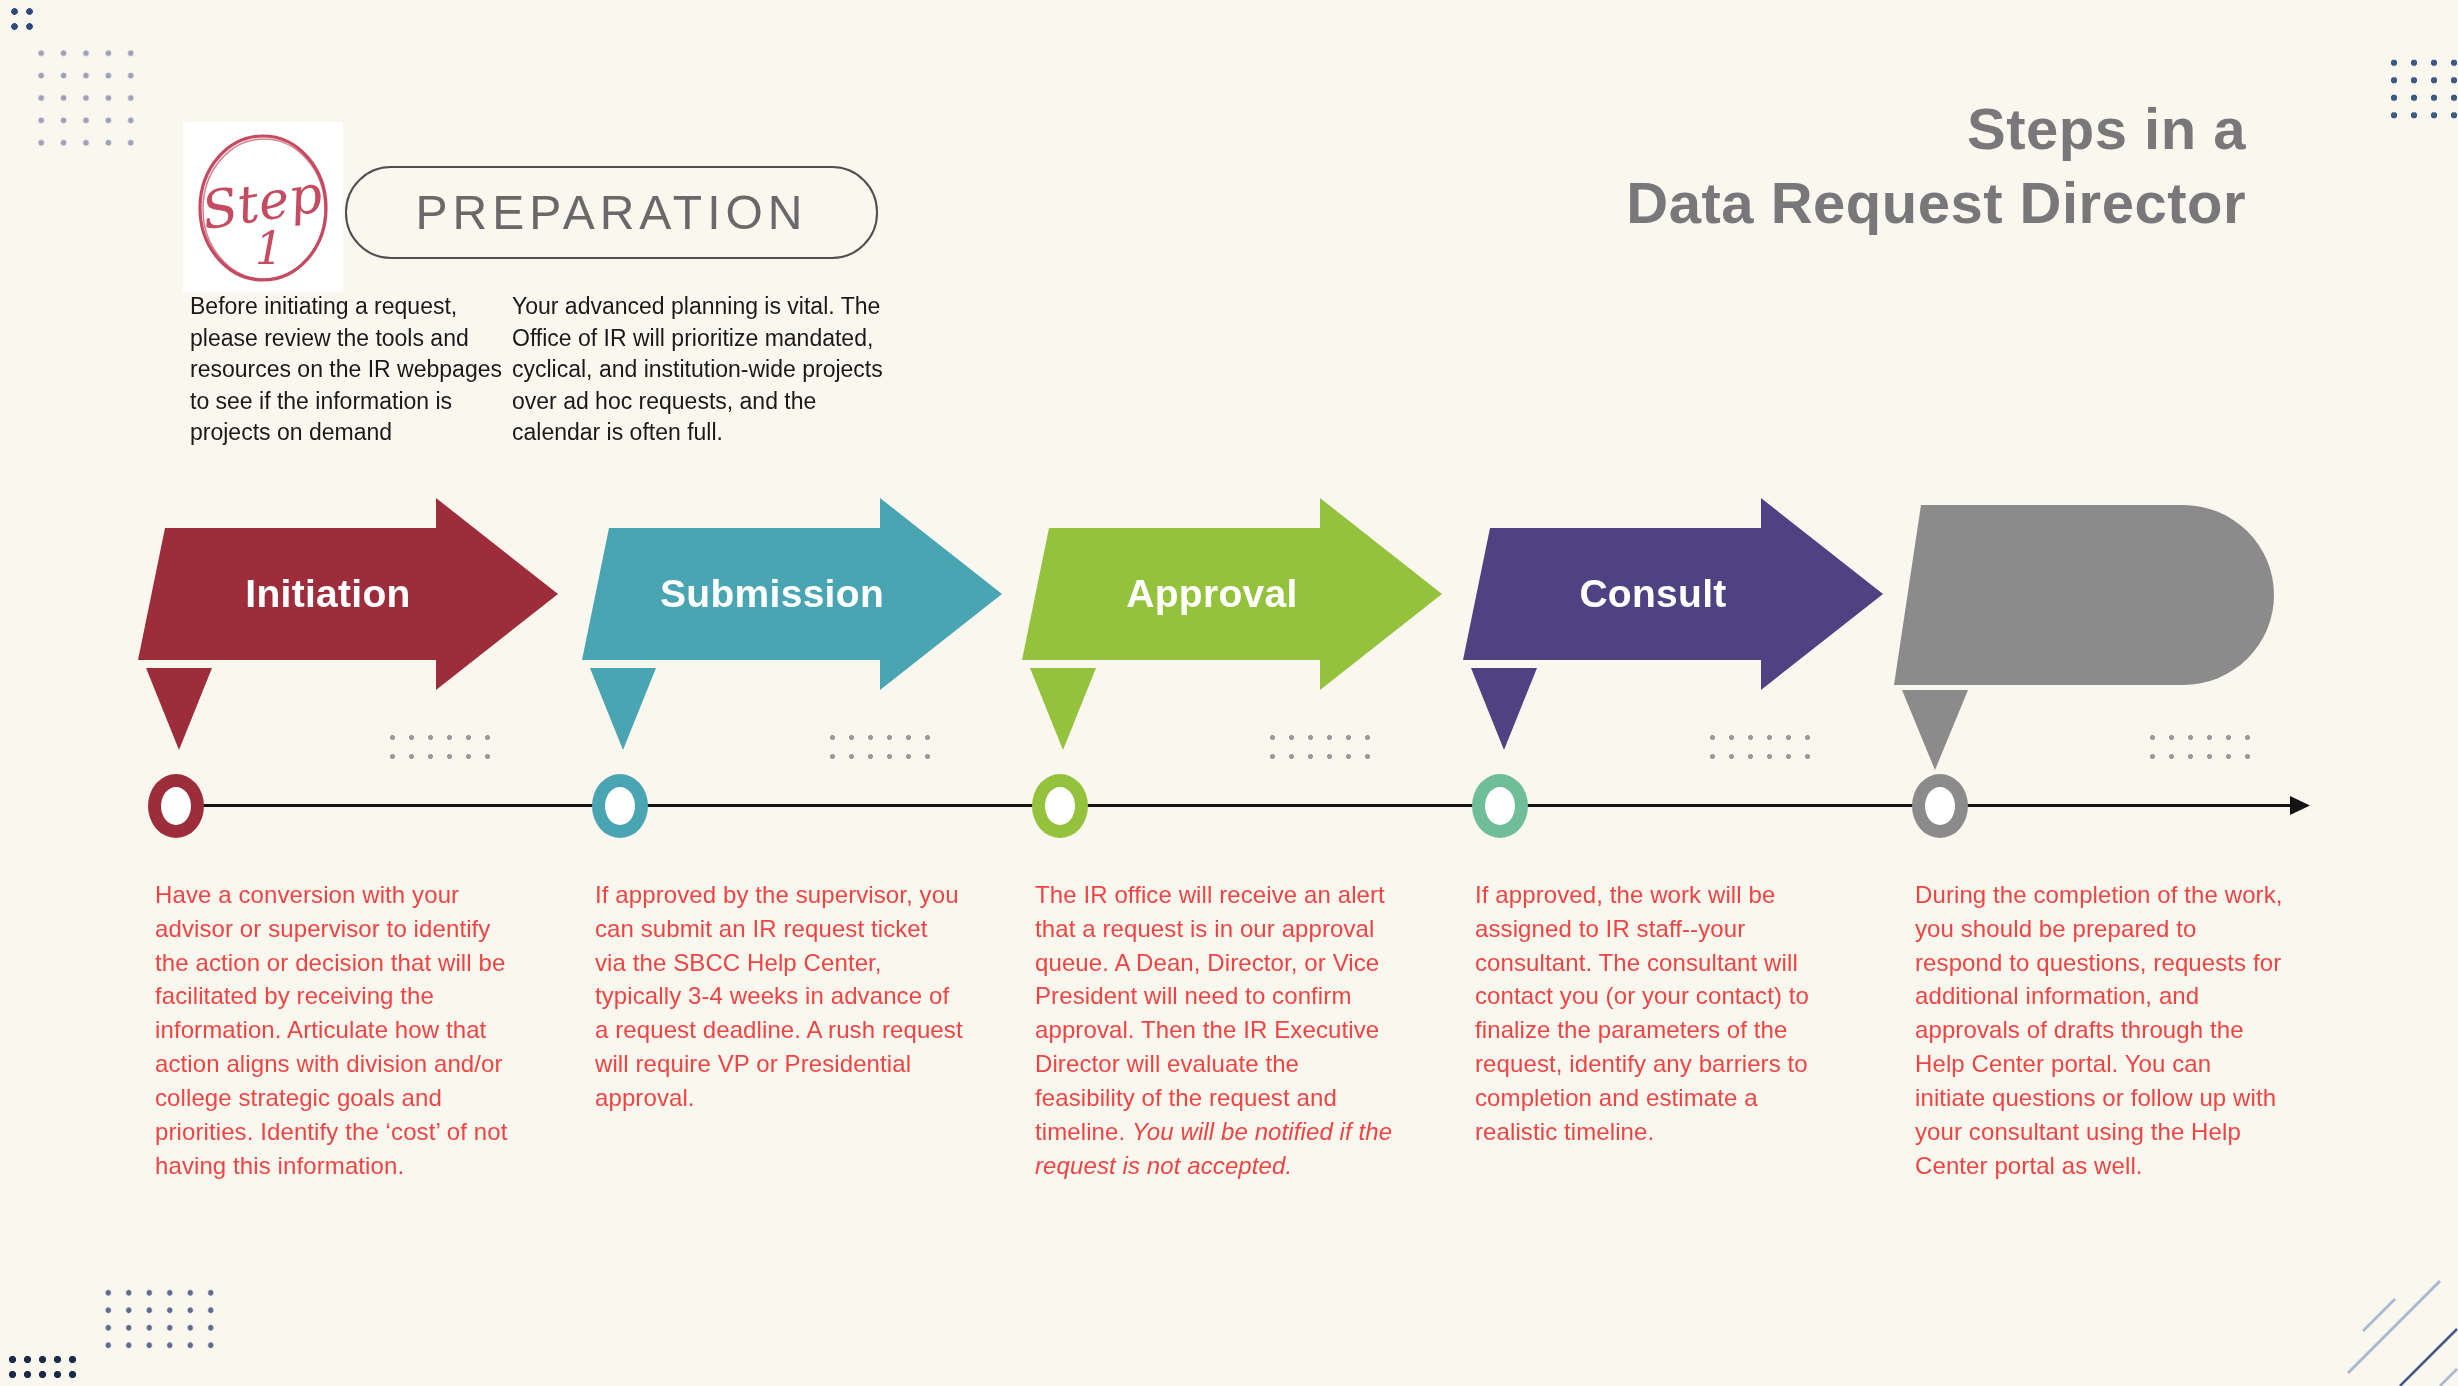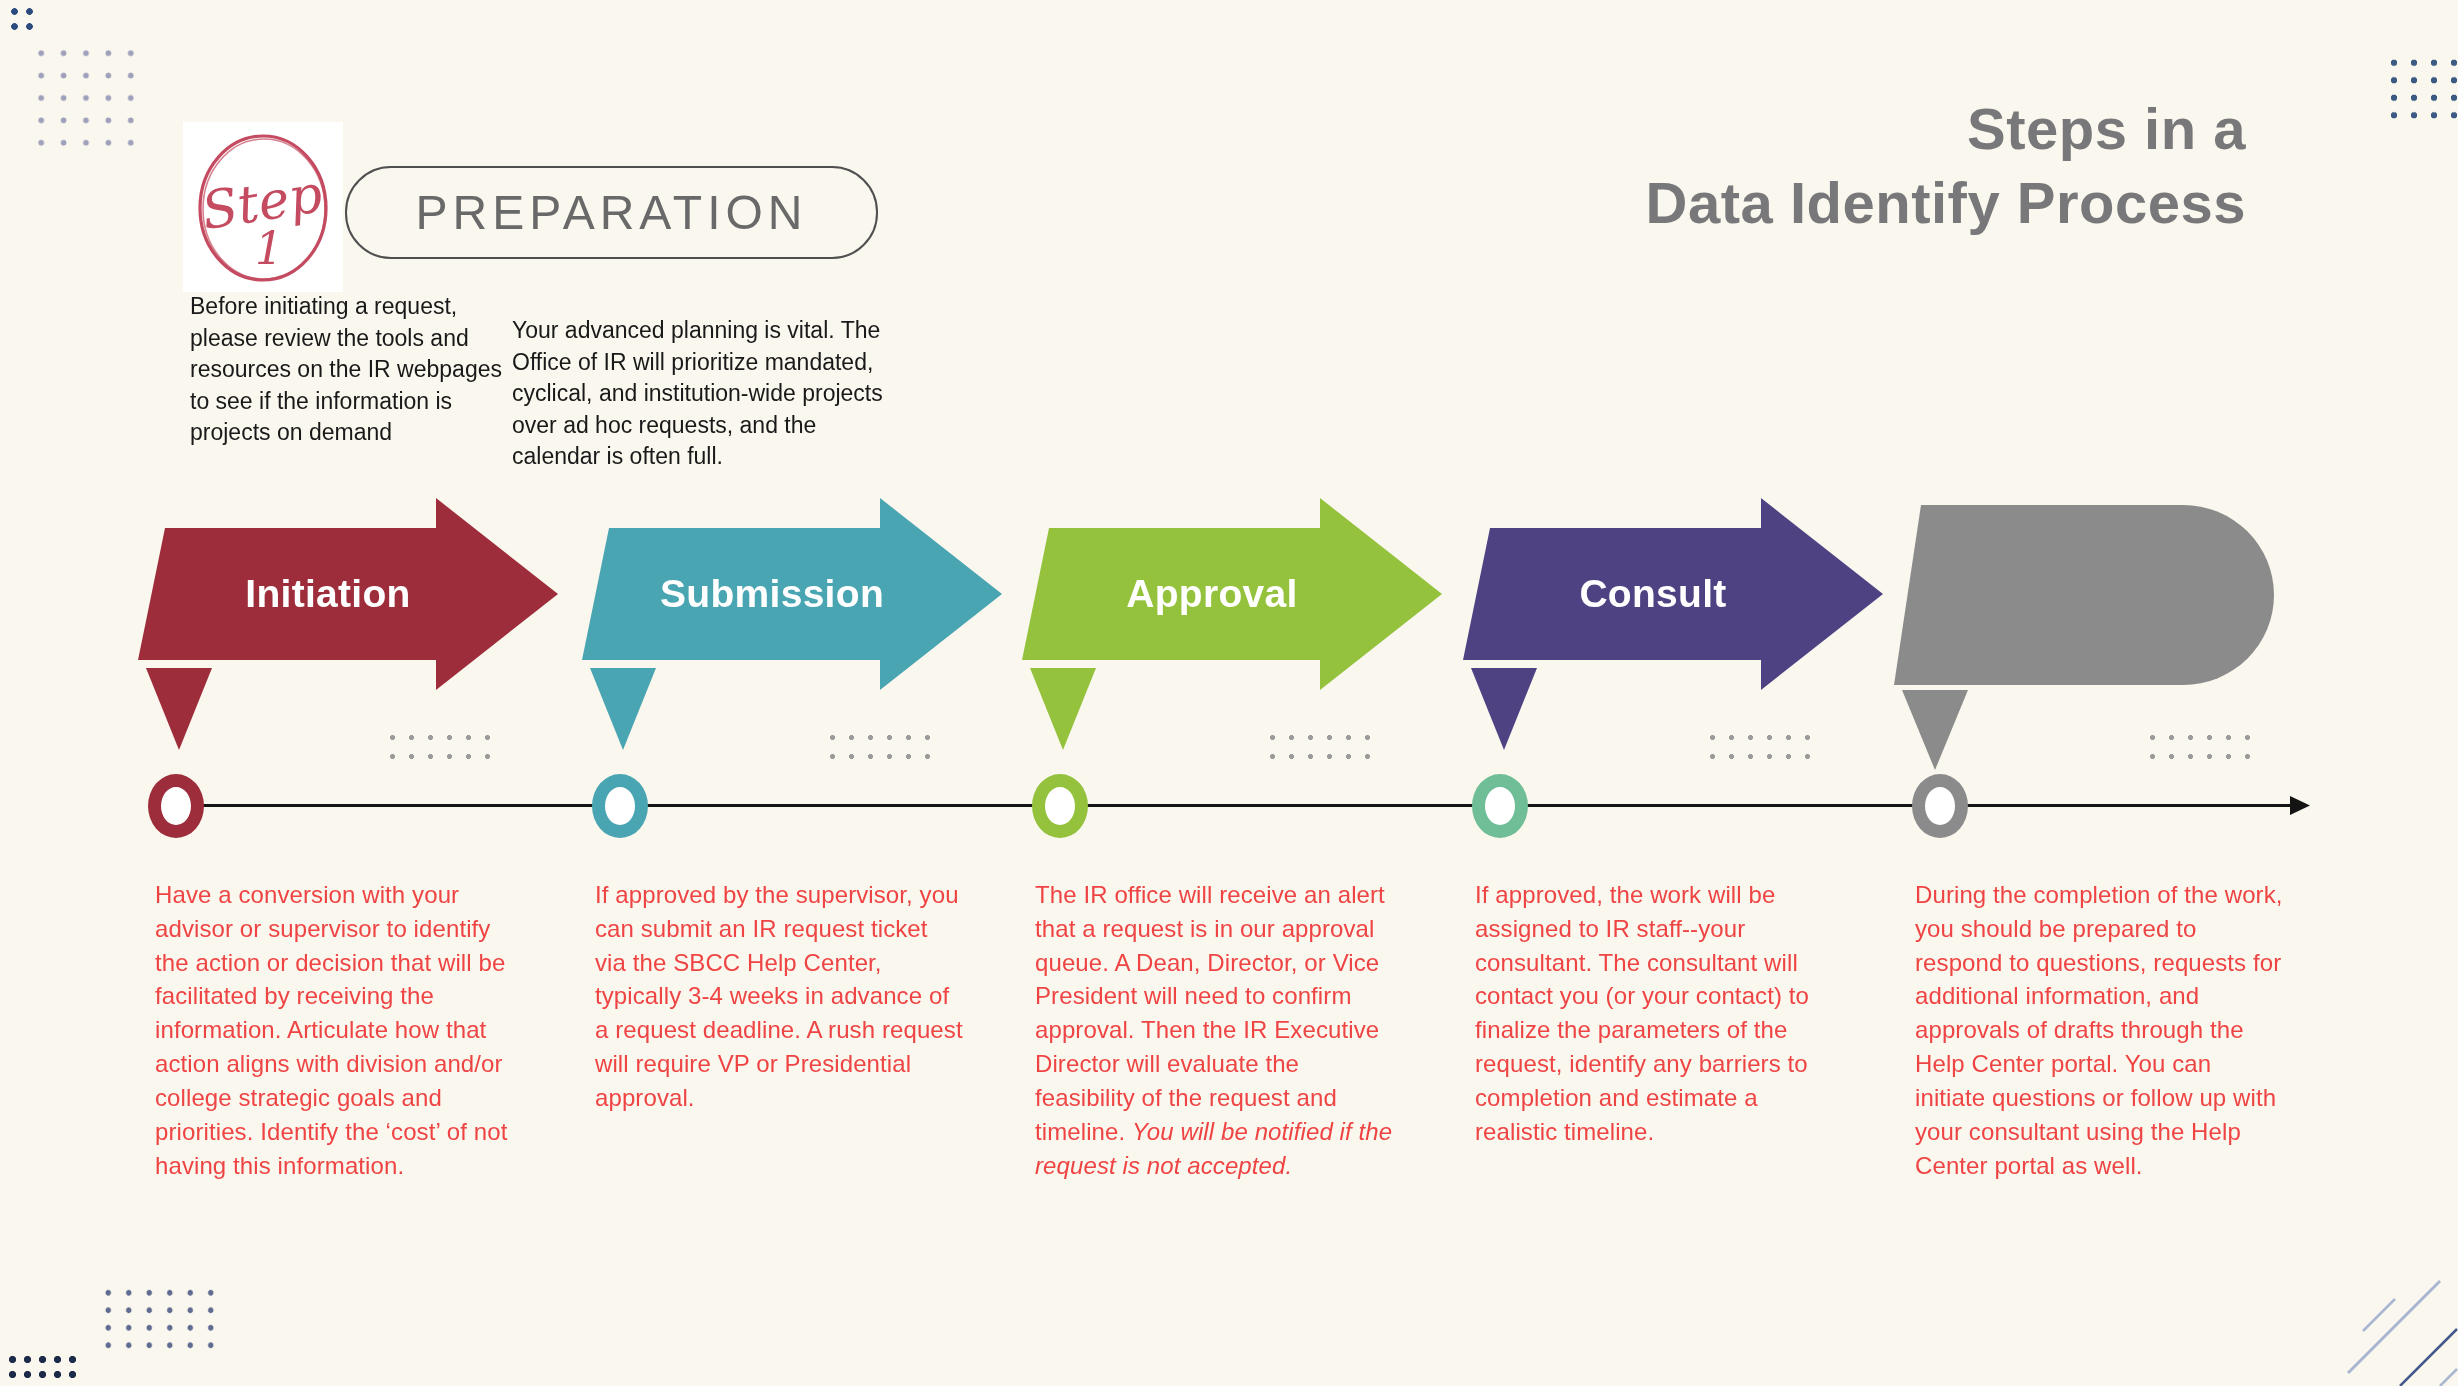--- a/index.html
+++ b/index.html
@@ -34,21 +34,21 @@
   .badge{position:absolute; left:183px; top:122px; width:160px; height:170px;
     background:#ffffff; z-index:3;}
   .banner{position:absolute; left:345px; top:166px; width:529px; height:89px;
     border:2.5px solid #4f4f4f; border-radius:46px; z-index:2;
     display:flex; align-items:center; justify-content:center;
     font-size:48px; letter-spacing:5px; font-weight:400;}
   .title{position:absolute; right:212px; top:92px; text-align:right;
     font-size:58px; font-weight:800; line-height:1.28; letter-spacing:0.5px;}
   .intro{position:absolute; top:291px; font-size:23px; line-height:1.37; color:#191919;}
   .intro.left{left:190px; width:315px;}
-  .intro.right{left:512px; width:398px;margin-top:24px;}
+  .intro.right{left:512px; width:398px;}
 
   
   .arrow{position:absolute; top:498px; width:420px; height:192px;
     display:flex; align-items:center;
     clip-path:polygon(27px 30px, 298px 30px, 298px 0px, 420px 96px,
                       298px 192px, 298px 162px, 0px 162px);}
   .arrow .lab, .cap-shape .lab{
     width:340px; margin-left:20px; text-align:center;
     color:#ffffff; font-size:39px; font-weight:700; letter-spacing:0.3px;}
   .cap-shape{position:absolute; left:1894px; top:505px; width:380px; height:180px;
@@ -97,21 +97,21 @@
       <ellipse cx="81" cy="87" rx="61" ry="70" fill="none" stroke-width="1.6" opacity="0.7" style="stroke: rgb(196, 75, 96);"></ellipse>
       <text x="80" y="98" font-family="DejaVu Serif, serif" font-style="italic" font-size="52" text-anchor="middle" transform="rotate(-9 80 86)" style="fill: rgb(196, 75, 96);">Step</text>
       <text x="86" y="142" font-family="DejaVu Serif, serif" font-style="italic" font-size="44" text-anchor="middle" style="fill: rgb(196, 75, 96);">1</text>
     </svg>
   </div>
 
   <div class="banner" style="border-color: rgb(79, 79, 79); color: rgb(105, 105, 105);">PREPARATION</div>
 
   <div class="title" style="color: rgb(120, 120, 122);">
     <div>Steps in a</div>
-    <div>Data Identify Process</div>
+    <div>Data Request Director</div>
   </div>
 
   <div class="intro left">Before initiating a request, please review the tools and resources on the IR webpages to see if the information is projects on demand</div>
   <div class="intro right">Your advanced planning is vital. The Office of IR will prioritize mandated, cyclical, and institution-wide projects over ad hoc requests, and the calendar is often full.</div>
 
   <div class="arrow" style="left: 138px; background: rgb(158, 45, 60);">
     <div class="lab">Initiation</div>
   </div>
   <div class="arrow" style="left: 582px; background: rgb(74, 165, 178);">
     <div class="lab">Submission</div>

